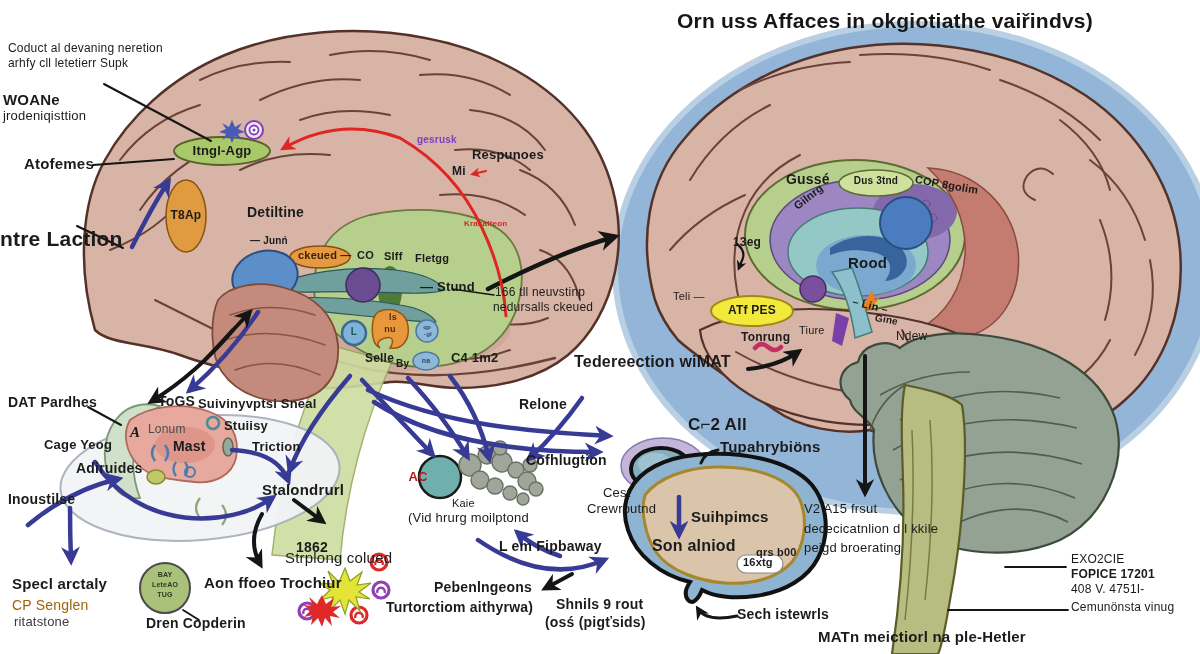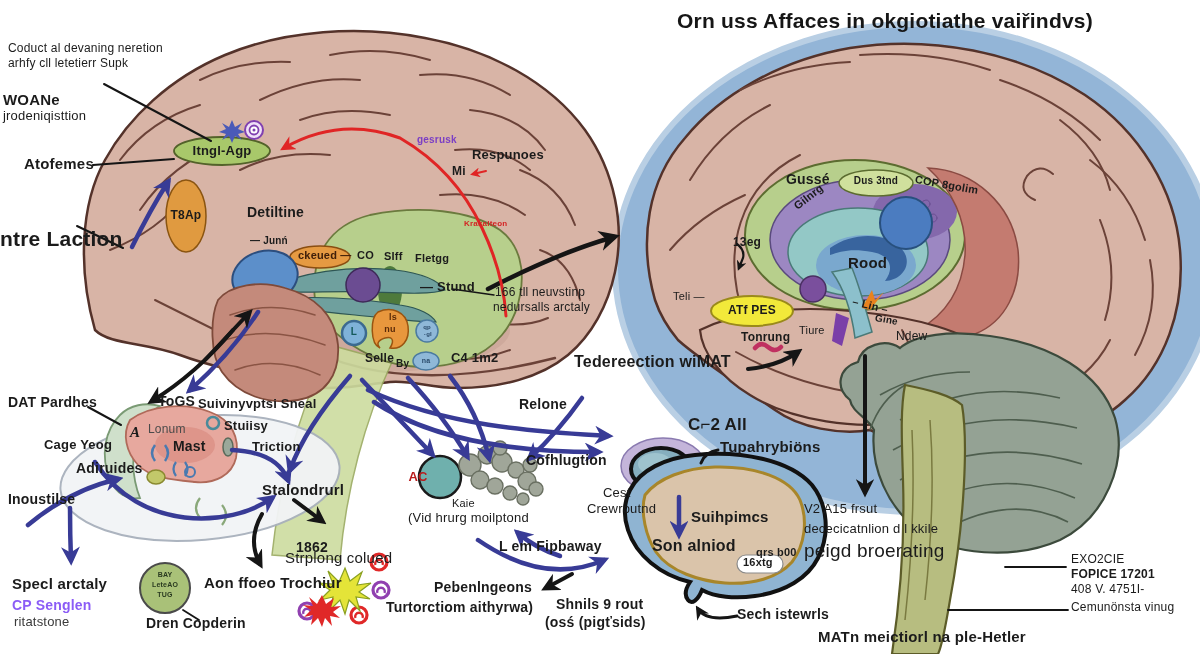--- a/index.html
+++ b/index.html
@@ -286,21 +286,21 @@
       <div class="lbl" style="left: 298px; top: 250px; font-size: 11px; font-weight: 700; color: rgb(64, 32, 10);">ckeued —</div>
       <div class="lbl" style="left: 357px; top: 250px; font-size: 11px; font-weight: 700;">CO</div>
       <div class="lbl" style="left: 384px; top: 251px; font-size: 11px; font-weight: 700;">SIff</div>
       <div class="lbl" style="left: 415px; top: 253px; font-size: 11px; font-weight: 700;">Fletgg</div>
       <div class="lbl" style="left: 420px; top: 280px; font-size: 13px; font-weight: 700;">— Stund</div>
       <div class="lbl" style="left: 417px; top: 135px; font-size: 10px; font-weight: 700; color: rgb(123, 63, 196);">gesrusk</div>
       <div class="lbl" style="left: 472px; top: 148px; font-size: 13px; font-weight: 700;">Respunoes</div>
       <div class="lbl" style="left: 452px; top: 165px; font-size: 12px; font-weight: 700;">Mi</div>
       <div class="lbl" style="left: 464px; top: 220px; font-size: 8px; font-weight: 700; color: rgb(212, 36, 36);">Krakalteon</div>
       <div class="lbl" style="left: 495px; top: 286px; font-size: 12px; font-weight: 400;">166 tll neuvstinp</div>
-      <div class="lbl" style="left: 493px; top: 301px; font-size: 12px; font-weight: 400;">nedursalls arctaly</div>
+      <div class="lbl" style="left: 493px; top: 301px; font-size: 12px; font-weight: 400;">nedursalls ckeued</div>
       <div class="lbl" style="left: 365px; top: 352px; font-size: 12px; font-weight: 700;">Selle</div>
       <div class="lbl" style="left: 396px; top: 359px; font-size: 10px; font-weight: 700;">By</div>
       <div class="lbl" style="left: 451px; top: 351px; font-size: 13px; font-weight: 700;">C4 1m2</div>
       <div class="lbl" style="left: 354px; top: 327px; font-size: 10px; font-weight: 700; color: rgb(20, 90, 90); transform: translateX(-50%);">L</div>
       <div class="lbl" style="left: 393px; top: 313px; font-size: 9px; font-weight: 700; color: rgb(90, 42, 8); transform: translateX(-50%);">ls</div>
       <div class="lbl" style="left: 390px; top: 325px; font-size: 9px; font-weight: 700; color: rgb(90, 42, 8); transform: translateX(-50%);">nu</div>
       <div class="lbl" style="left: 427px; top: 324px; font-size: 6px; font-weight: 700; color: rgb(42, 74, 106); transform: translateX(-50%);">qp</div>
       <div class="lbl" style="left: 428px; top: 331px; font-size: 6px; font-weight: 700; color: rgb(42, 74, 106); transform: translateX(-50%);">·gl</div>
       <div class="lbl" style="left: 426px; top: 357px; font-size: 7px; font-weight: 700; color: rgb(42, 74, 106); transform: translateX(-50%);">na</div>
       <div class="lbl" style="left: 786px; top: 172px; font-size: 14px; font-weight: 700;">Gussé</div>
@@ -312,42 +312,42 @@
       <div class="lbl" style="left: 673px; top: 291px; font-size: 11px; font-weight: 400;">Teli —</div>
       <div class="lbl" style="left: 752px; top: 304px; font-size: 12px; font-weight: 700; transform: translateX(-50%);">ATf PES</div>
       <div class="lbl" style="left: 854px; top: 296px; font-size: 11px; font-weight: 700; transform: rotate(14deg);">– Lin –</div>
       <div class="lbl" style="left: 876px; top: 313px; font-size: 10px; font-weight: 700; transform: rotate(10deg);">Gine</div>
       <div class="lbl" style="left: 896px; top: 330px; font-size: 12px; font-weight: 400;">Ndew</div>
       <div class="lbl" style="left: 741px; top: 331px; font-size: 12px; font-weight: 700;">Tonrung</div>
       <div class="lbl" style="left: 799px; top: 325px; font-size: 11px; font-weight: 400;">Tiure</div>
       <div class="lbl" style="left: 574px; top: 354px; font-size: 16px; font-weight: 700;">Tedereection wiMAT</div>
       <div class="lbl" style="left: 804px; top: 502px; font-size: 13px; font-weight: 400;">V2 A15 frsut</div>
       <div class="lbl" style="left: 804px; top: 522px; font-size: 13px; font-weight: 400;">dececicatnlion d l kkile</div>
-      <div class="lbl" style="left: 804px; top: 541px; font-size: 19px; font-weight: 400;">peigd broerating</div>
+      <div class="lbl" style="left: 804px; top: 541px; font-size: 13px; font-weight: 400;">peigd broerating</div>
       <div class="lbl" style="left: 1071px; top: 553px; font-size: 12px; font-weight: 400;">EXO2CIE</div>
       <div class="lbl" style="left: 1071px; top: 568px; font-size: 12px; font-weight: 600;">FOPICE 17201</div>
       <div class="lbl" style="left: 1071px; top: 583px; font-size: 12px; font-weight: 400;">408 V. 4751I-</div>
       <div class="lbl" style="left: 1071px; top: 601px; font-size: 12px; font-weight: 400;">Cemunönsta vinug</div>
       <div class="lbl" style="left: 818px; top: 629px; font-size: 15px; font-weight: 700;">MATn meictiorl na ple-Hetler</div>
       <div class="lbl" style="left: 8px; top: 395px; font-size: 14px; font-weight: 700;">DAT Pardhes</div>
       <div class="lbl" style="left: 158px; top: 394px; font-size: 14px; font-weight: 700;">ToGS</div>
       <div class="lbl" style="left: 198px; top: 397px; font-size: 13px; font-weight: 700;">Suivinyvptsi Sneal</div>
       <div class="lbl" style="left: 224px; top: 419px; font-size: 13px; font-weight: 700;">Stuiisy</div>
       <div class="lbl" style="left: 44px; top: 438px; font-size: 13px; font-weight: 700;">Cage Yeog</div>
       <div class="lbl" style="left: 130px; top: 425px; font-size: 15px; font-weight: 700; font-style: italic; font-family: &quot;Liberation Serif&quot;, serif;">A</div>
       <div class="lbl" style="left: 148px; top: 423px; font-size: 12px; font-weight: 400; color: rgb(74, 74, 74);">Lonum</div>
       <div class="lbl" style="left: 173px; top: 439px; font-size: 14px; font-weight: 700;">Mast</div>
       <div class="lbl" style="left: 252px; top: 440px; font-size: 13px; font-weight: 700;">Triction</div>
       <div class="lbl" style="left: 76px; top: 461px; font-size: 14px; font-weight: 700;">Adiruides</div>
       <div class="lbl" style="left: 8px; top: 492px; font-size: 14px; font-weight: 700;">Inoustilse</div>
       <div class="lbl" style="left: 262px; top: 482px; font-size: 15px; font-weight: 700;">Stalondrurl</div>
       <div class="lbl" style="left: 285px; top: 522px; font-size: 15px; font-weight: 400; margin-top: 28px;">Strplong colued</div>
       <div class="lbl" style="left: 296px; top: 540px; font-size: 14px; font-weight: 700;">1862</div>
       <div class="lbl" style="left: 12px; top: 576px; font-size: 15px; font-weight: 700;">Specl arctaly</div>
-      <div class="lbl" style="left: 12px; top: 598px; font-size: 14px; font-weight: 700; color: #8b5cf6;">CP Senglen</div>
+      <div class="lbl" style="left: 12px; top: 598px; font-size: 14px; font-weight: 400; color: #a16207;">CP Senglen</div>
       <div class="lbl" style="left: 14px; top: 615px; font-size: 13px; font-weight: 400; color: rgb(58, 58, 58);">ritatstone</div>
       <div class="lbl" style="left: 165px; top: 571px; font-size: 7px; font-weight: 700; color: rgb(42, 58, 32); transform: translateX(-50%);">BAY</div>
       <div class="lbl" style="left: 165px; top: 581px; font-size: 7px; font-weight: 700; color: rgb(42, 58, 32); transform: translateX(-50%);">LeteAO</div>
       <div class="lbl" style="left: 165px; top: 591px; font-size: 7px; font-weight: 700; color: rgb(42, 58, 32); transform: translateX(-50%);">TUG</div>
       <div class="lbl" style="left: 146px; top: 616px; font-size: 14px; font-weight: 700;">Dren Copderin</div>
       <div class="lbl" style="left: 204px; top: 575px; font-size: 15px; font-weight: 700;">Aon ffoeo Trochiur</div>
       <div class="lbl" style="left: 519px; top: 397px; font-size: 14px; font-weight: 700;">Relone</div>
       <div class="lbl" style="left: 526px; top: 453px; font-size: 14px; font-weight: 700;">Cofhlugtion</div>
       <div class="lbl" style="left: 418px; top: 470px; font-size: 13px; font-weight: 700; color: #b91c1c; transform: translateX(-50%);">AC</div>
       <div class="lbl" style="left: 452px; top: 498px; font-size: 11px; font-weight: 400;">Kaie</div>

